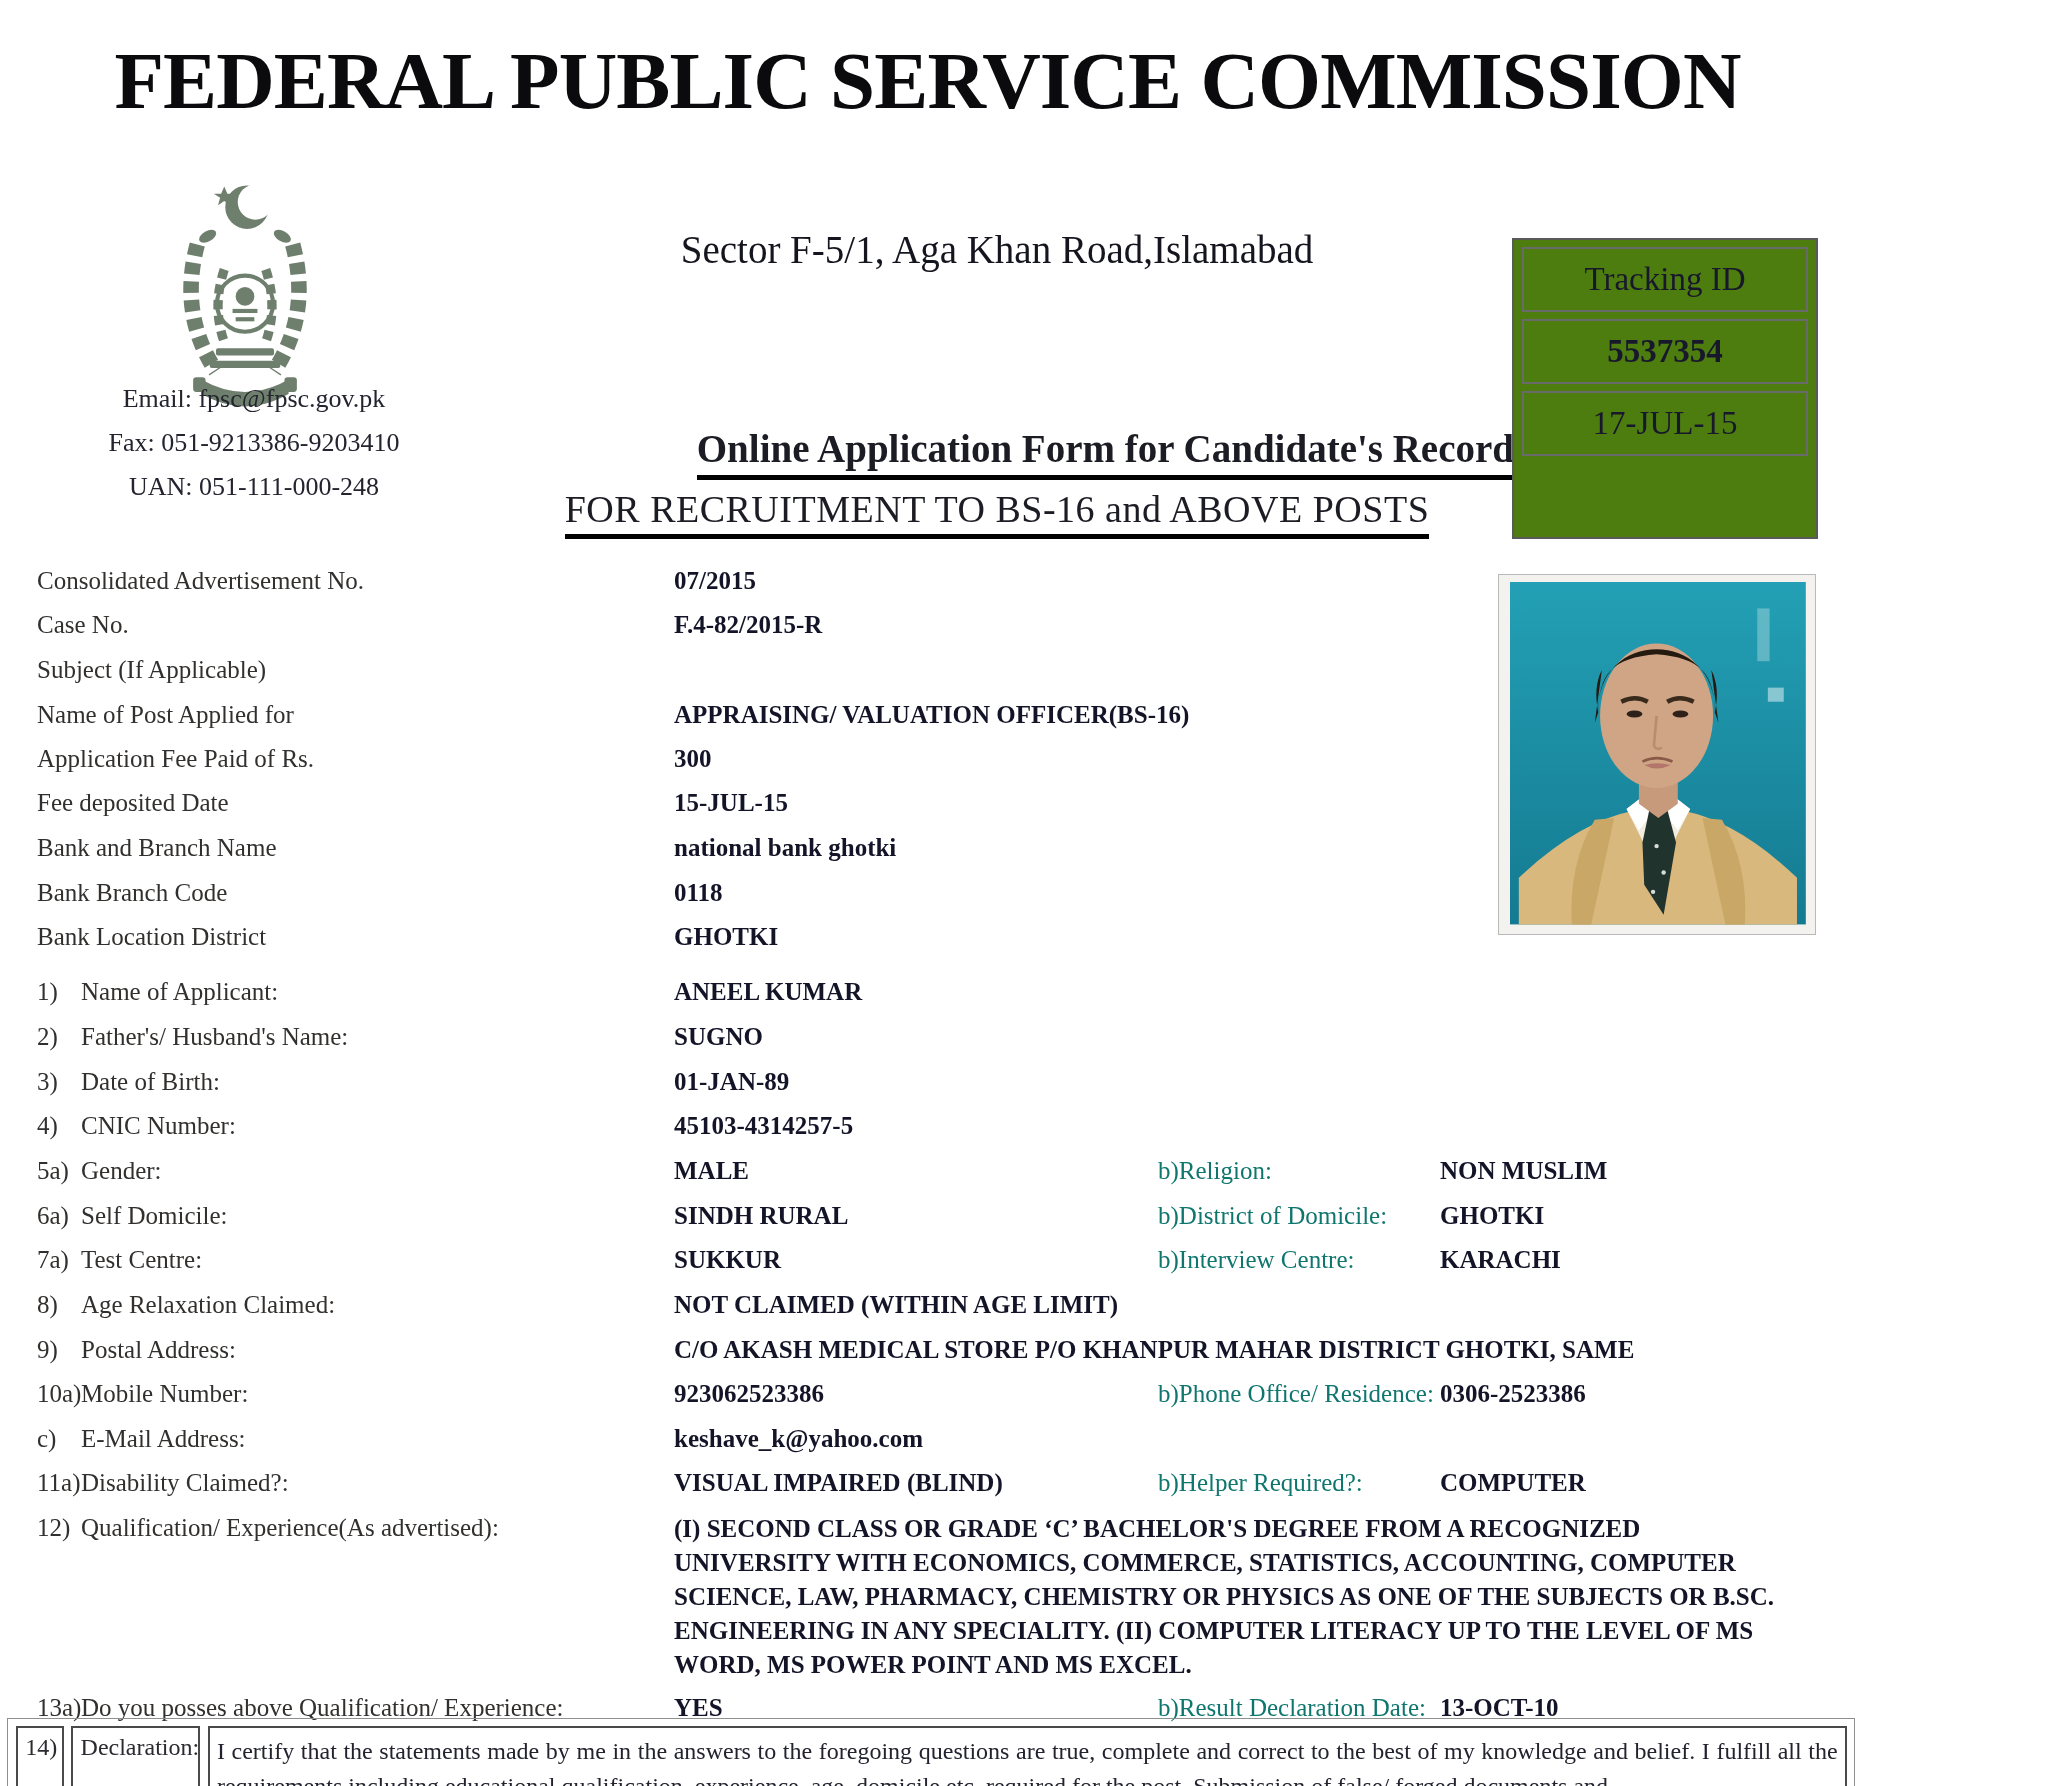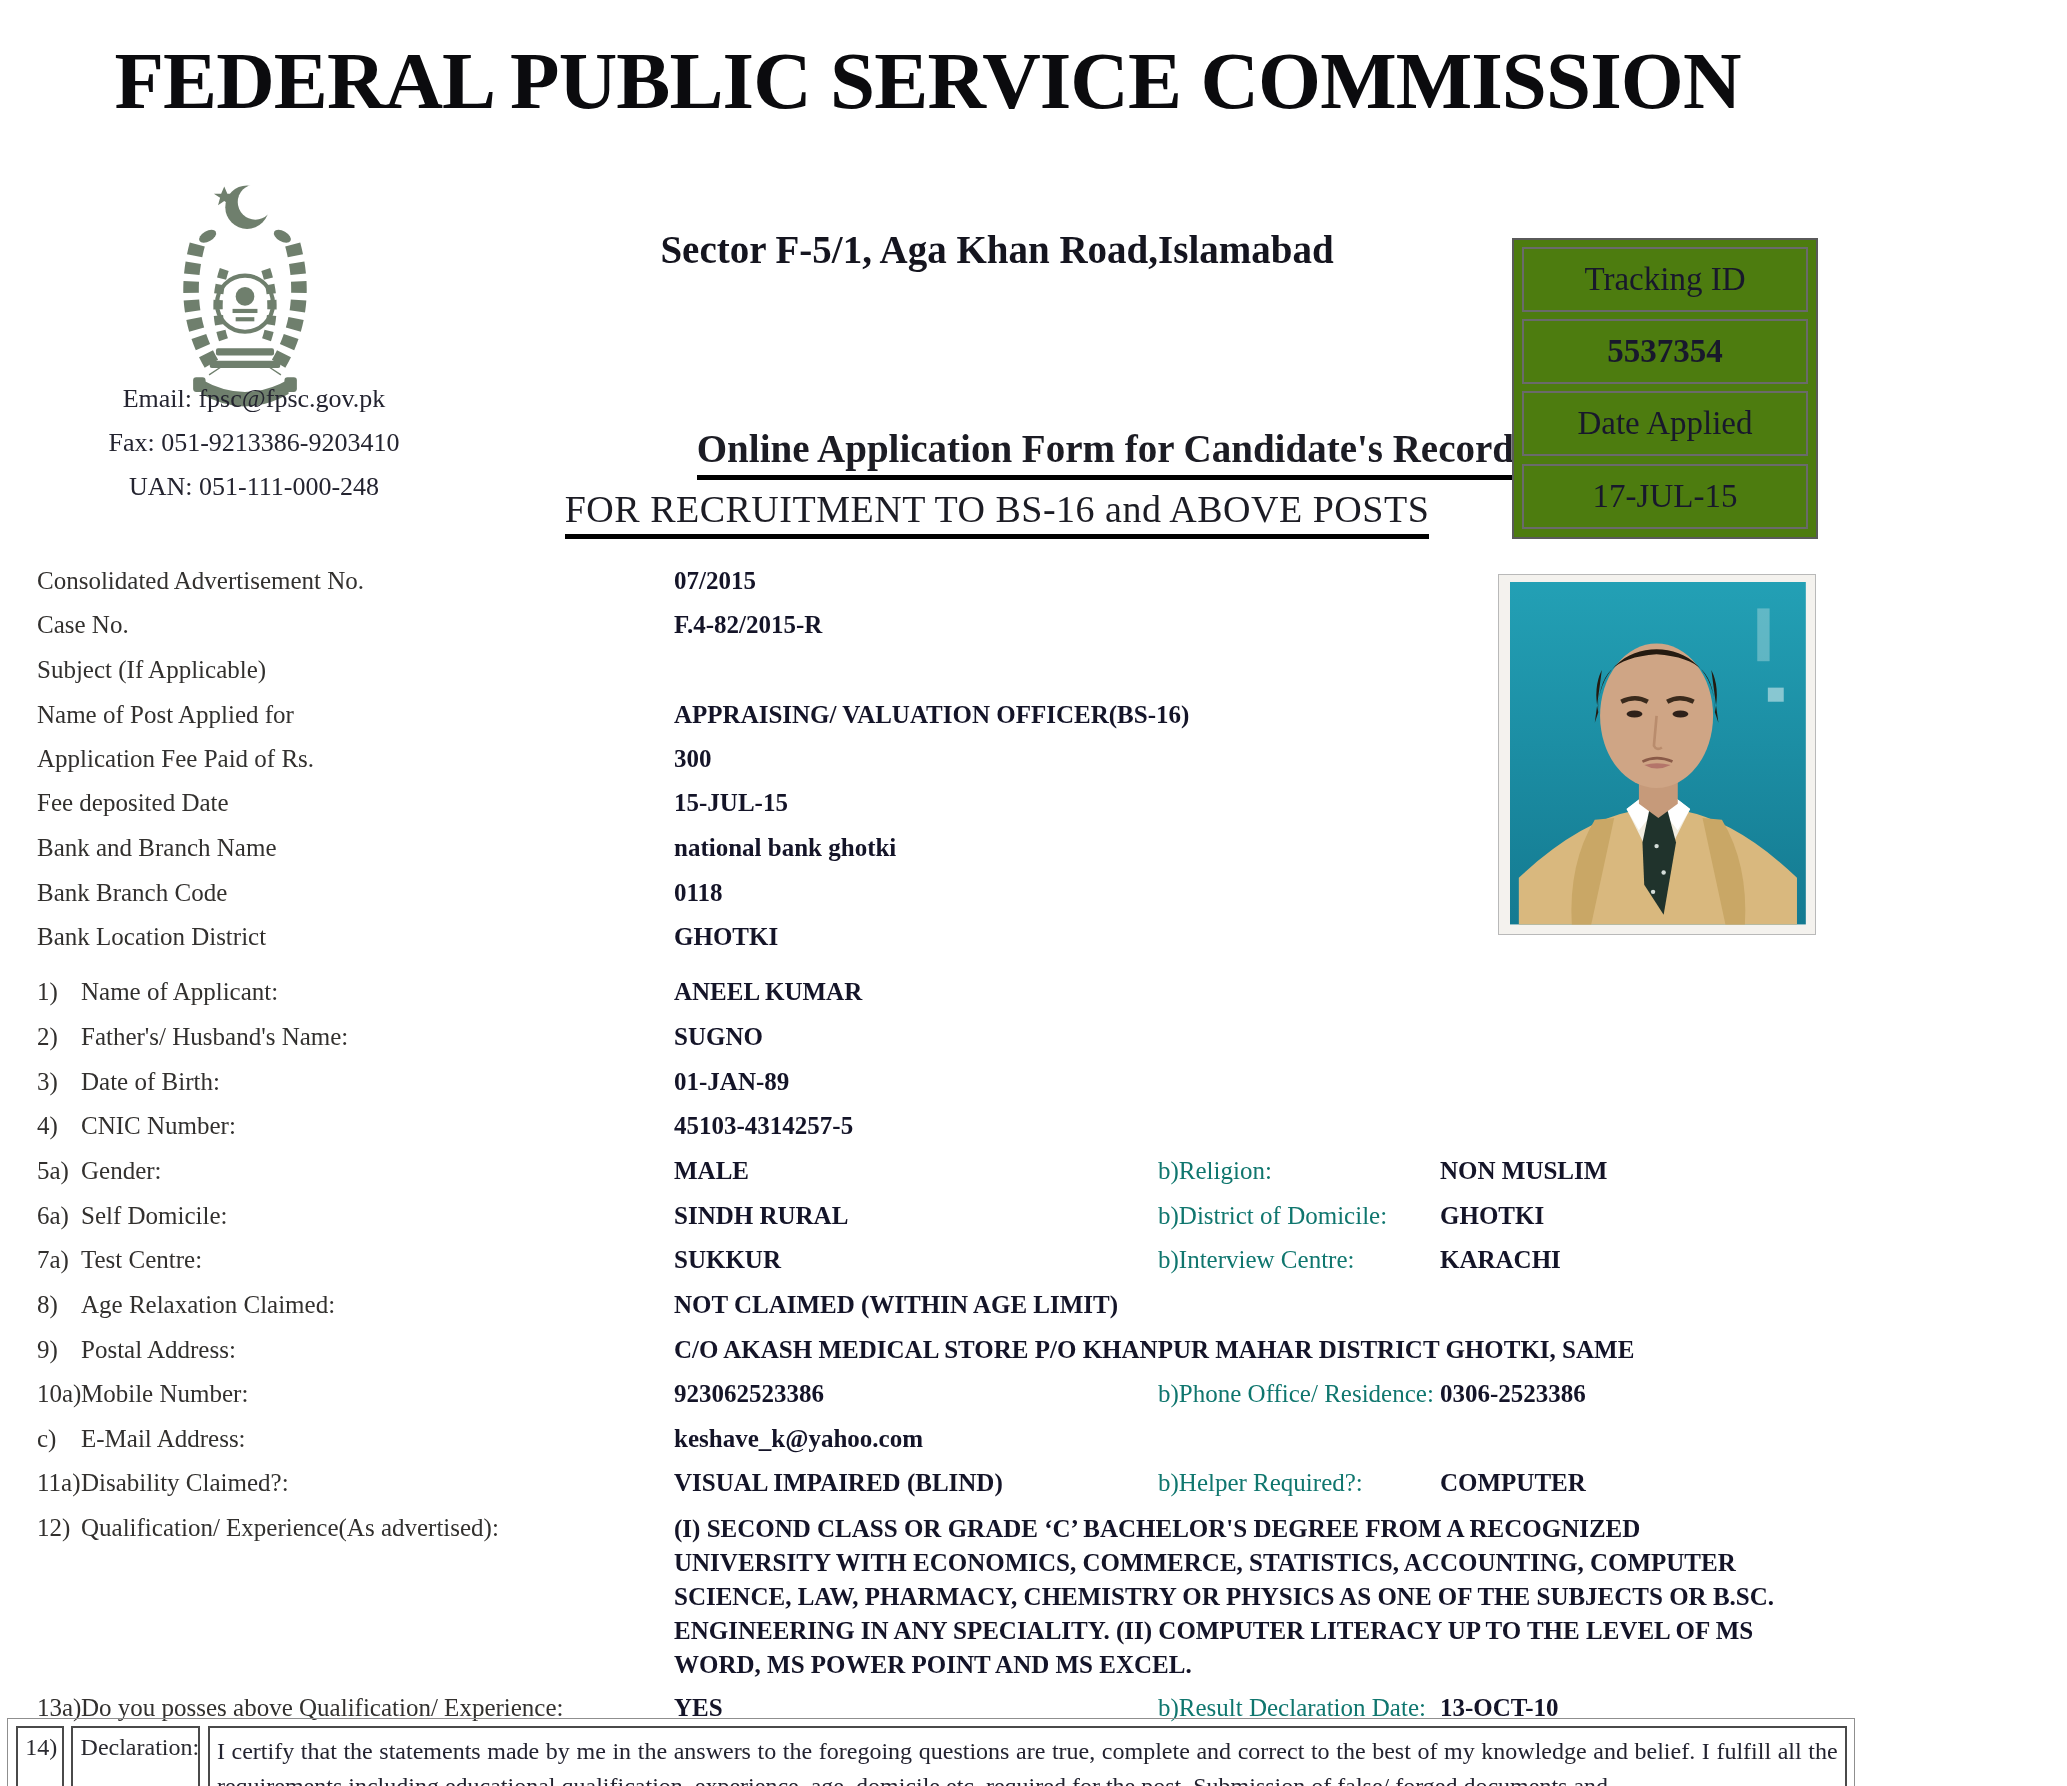--- a/index.html
+++ b/index.html
@@ -14,21 +14,21 @@
   }
   .abs{position:absolute;}
   
   .doc-title{
     left:0;top:35px;width:1855px;
     text-align:center;
     font-size:81px;font-weight:bold;color:#0b0b0e;
     letter-spacing:-0.9px;white-space:nowrap;
   }
   .center-head{left:480px;width:1034px;text-align:center;}
-  .address-line{top:227px;font-size:39px;font-weight:bold;color:#15151f;}
+  .address-line{top:227px;font-size:39px;font-weight:normal;color:#15151f;}
   .form-title{top:426px;font-size:39px;font-weight:bold;text-align:right;}
   .form-title span{display:inline-block;border-bottom:5.5px solid #000;padding-bottom:3.7px;}
   .form-subtitle{top:487px;font-size:38px;font-weight:500;}
   .form-subtitle span{display:inline-block;border-bottom:5.5px solid #000;padding-bottom:2.8px;letter-spacing:0.5px;}
   
   .contact{left:37px;top:377px;width:434px;text-align:center;font-size:26px;color:#242430;}
   .contact div{line-height:44px;}
   .logo-wrap{left:162px;top:174px;width:166px;height:217px;}
   
   .tracking{
@@ -133,21 +133,20 @@
   <div class="abs center-head form-title">
     <span>Online Application Form for Candidate's Record</span>
   </div>
   <div class="abs center-head form-subtitle">
     <span>FOR RECRUITMENT TO BS-16 and ABOVE POSTS</span>
   </div>
 
   <div class="abs tracking">
     <div class="cell">Tracking ID</div>
     <div class="cell" style="font-weight:bold">5537354</div>
-    <div class="cell">Date Applied</div>
     <div class="cell">17-JUL-15</div>
   </div>
 
   <div class="abs photo-frame">
     <svg viewBox="0 0 335 389" xmlns="http://www.w3.org/2000/svg" preserveAspectRatio="none">
       <defs>
         <linearGradient id="bgTeal" x1="0" y1="0" x2="0" y2="1">
           <stop offset="0" stop-color="#23a0b5"></stop>
           <stop offset="1" stop-color="#147a91"></stop>
         </linearGradient>

